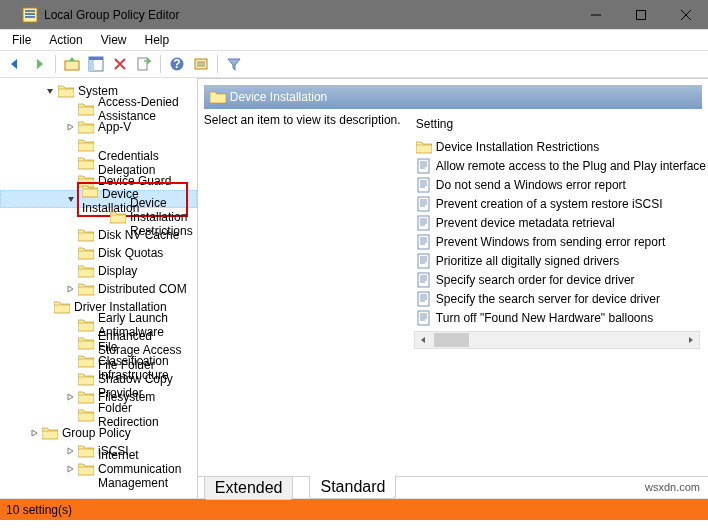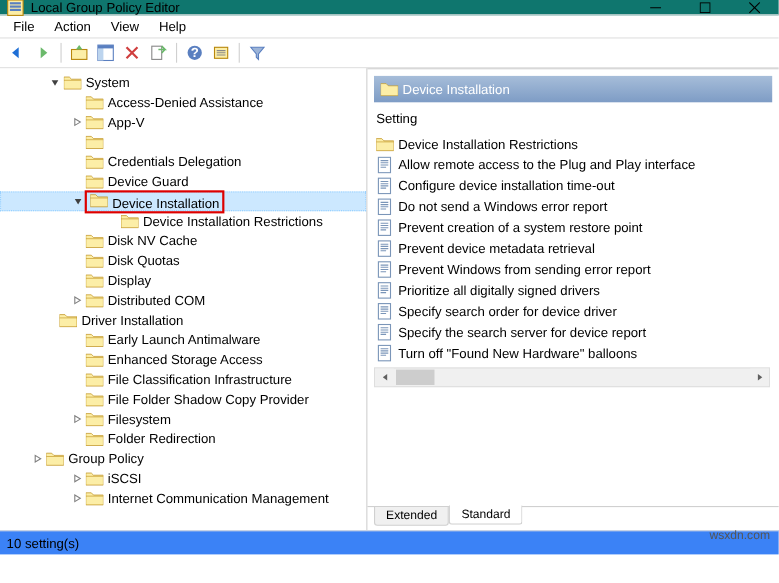--- a/index.html
+++ b/index.html
@@ -1,18 +1,18 @@
 <!DOCTYPE html>
 <html><head>
 <meta charset="utf-8">
 <style>
   * { box-sizing: border-box; margin: 0; padding: 0; font-family: "Segoe UI", Tahoma, sans-serif; font-size: 12px; }
   body { background: #fff; width: 708px; height: 530px; overflow: hidden; position: relative; }
   
-  .titlebar { height: 14px; display: flex; align-items: center; padding: 0 0 0 6px; background: #0f766e; border-bottom: 1px solid #e5e5e5; }
+  .titlebar { height: 30px; display: flex; align-items: center; padding: 0 0 0 22px; background: #737373; border-bottom: 1px solid #e5e5e5; }
   .titlebar .app-icon { width: 16px; height: 16px; margin-right: 6px; }
   .titlebar .title { flex: 1; }
   .win-controls { display: flex; height: 100%; }
   .win-btn { width: 45px; display: flex; align-items: center; justify-content: center; }
   
   .menubar { height: 20px; display: flex; align-items: center; padding: 2px 4px; gap: 2px; }
   .menu-item { padding: 2px 8px; }
   
   .toolbar { height: 28px; display: flex; align-items: center; padding: 2px 4px; gap: 2px; border-top: 1px solid #e0e0e0; border-bottom: 1px solid #e0e0e0; }
   .tool-btn { width: 22px; height: 22px; display: flex; align-items: center; justify-content: center; border: 1px solid transparent; }
@@ -35,29 +35,29 @@
   .details-body { flex: 1; display: flex; padding: 0 2px 0 6px; overflow: hidden; }
   .details-left { width: 210px; padding-right: 8px; }
   .details-right { flex: 1; overflow: hidden; }
   .setting-header { padding: 4px 0 6px 2px;}
   .setting-list {}
   .setting-row { display: flex; align-items: center; height: 19px; padding: 0 0 0 2px; white-space: nowrap; overflow: hidden; }
   .policy-icon { width: 16px; height: 16px; margin-right: 4px; flex-shrink: 0; }
   
   .tabs-bottom { height: 22px; display: flex; align-items: flex-start; padding-left: 6px; position: relative; }
   .tabs-bottom::before { content: ""; position: absolute; top: 0; left: 0; right: 0; height: 1px; background: #d0d0d0; }
-  .bottom-tab { padding: 2px 10px; border: 1px solid #d0d0d0; border-top: 1px solid #fff; background: #fff; font-size: 11px; margin-right: 0px; position: relative; top: -1px; border-radius: 0 0 3px 3px;}
+  .bottom-tab { padding: 2px 10px; border: 1px solid #d0d0d0; border-top: 1px solid #fff; background: #fff; font-size: 16px; margin-right: 16px; position: relative; top: -1px; border-radius: 0 0 3px 3px;}
   .bottom-tab.inactive { background: #f0f0f0; border-top-color: #d0d0d0; top: 0;}
   
   .hscroll { height: 18px; margin: 4px 6px 0 0; background: #f0f0f0; display: flex; align-items: center; border: 1px solid #dedede;}
   .hscroll .sbtn { width: 17px; height: 16px; background: #f0f0f0; display: flex; align-items: center; justify-content: center; }
   .hscroll .thumb { width: 35px; height: 14px; background: #cdcdcd; margin-left: 2px; }
   .hscroll .track { flex: 1; }
   
-  .statusbar { height: 22px; display: flex; align-items: center; padding: 2px 6px; border-top: 1px solid #e0e0e0; background: #3b82f6; }
+  .statusbar { height: 22px; display: flex; align-items: center; padding: 2px 6px; border-top: 1px solid #e0e0e0; background: #f97316; }
   .status-spacer { flex: 1; }
   .watermark { position: absolute; right: 8px; bottom: 37px; color: #555; font-size: 11px;}
 </style>
 </head>
 <body>
 
 <div class="titlebar">
   <svg class="app-icon" viewBox="0 0 16 16">
       <rect x="1" y="1" width="14" height="14" fill="#fceea7" stroke="#b8860b"></rect>
       <rect x="3" y="3" width="10" height="2" fill="#5a7fc0"></rect>
@@ -363,20 +363,23 @@
     </div>
 
   <div class="details-panel">
     <div class="details-header">
       <svg class="folder-icon" viewBox="0 0 16 14">
           <path d="M0 2 L0 13 L16 13 L16 4 L7 4 L5 2 Z" fill="#fceea7" stroke="#b8860b" stroke-width="0.5"></path>
         </svg>
       <span class="details-header-text">Device Installation</span>
     </div>
     <div class="details-body">
+      <div class="details-left">
+        <div>Select an item to view its description.</div>
+      </div>
       <div class="details-right">
         <div class="setting-header">Setting</div>
         <div class="setting-list" id="settings">
             <div class="setting-row">
               <svg class="folder-icon" viewBox="0 0 16 14">
                 <path d="M0 3 L0 13 L16 13 L16 4 L7 4 L5 2 L0 2 Z" fill="#fceea7" stroke="#b8860b" stroke-width="0.6"></path>
                 <path d="M0 5 L16 5" stroke="#b8860b" stroke-width="0.5"></path>
               </svg>
               <span>Device Installation Restrictions</span>
             </div>
@@ -391,41 +394,31 @@
               <span>Allow remote access to the Plug and Play interface</span>
             </div>
             <div class="setting-row">
               <svg class="policy-icon" viewBox="0 0 16 16">
                 <rect x="2" y="1" width="11" height="14" fill="#fff" stroke="#7a95b8"></rect>
                 <line x1="4" y1="4" x2="11" y2="4" stroke="#7a95b8"></line>
                 <line x1="4" y1="6" x2="11" y2="6" stroke="#7a95b8"></line>
                 <line x1="4" y1="8" x2="11" y2="8" stroke="#7a95b8"></line>
                 <line x1="4" y1="10" x2="9" y2="10" stroke="#7a95b8"></line>
               </svg>
-              <span>Configure device installation time-out</span>
-            </div>
-            <div class="setting-row">
-              <svg class="policy-icon" viewBox="0 0 16 16">
-                <rect x="2" y="1" width="11" height="14" fill="#fff" stroke="#7a95b8"></rect>
-                <line x1="4" y1="4" x2="11" y2="4" stroke="#7a95b8"></line>
-                <line x1="4" y1="6" x2="11" y2="6" stroke="#7a95b8"></line>
-                <line x1="4" y1="8" x2="11" y2="8" stroke="#7a95b8"></line>
-                <line x1="4" y1="10" x2="9" y2="10" stroke="#7a95b8"></line>
-              </svg>
               <span>Do not send a Windows error report</span>
             </div>
             <div class="setting-row">
               <svg class="policy-icon" viewBox="0 0 16 16">
                 <rect x="2" y="1" width="11" height="14" fill="#fff" stroke="#7a95b8"></rect>
                 <line x1="4" y1="4" x2="11" y2="4" stroke="#7a95b8"></line>
                 <line x1="4" y1="6" x2="11" y2="6" stroke="#7a95b8"></line>
                 <line x1="4" y1="8" x2="11" y2="8" stroke="#7a95b8"></line>
                 <line x1="4" y1="10" x2="9" y2="10" stroke="#7a95b8"></line>
               </svg>
-              <span>Prevent creation of a system restore point</span>
+              <span>Prevent creation of a system restore iSCSI</span>
             </div>
             <div class="setting-row">
               <svg class="policy-icon" viewBox="0 0 16 16">
                 <rect x="2" y="1" width="11" height="14" fill="#fff" stroke="#7a95b8"></rect>
                 <line x1="4" y1="4" x2="11" y2="4" stroke="#7a95b8"></line>
                 <line x1="4" y1="6" x2="11" y2="6" stroke="#7a95b8"></line>
                 <line x1="4" y1="8" x2="11" y2="8" stroke="#7a95b8"></line>
                 <line x1="4" y1="10" x2="9" y2="10" stroke="#7a95b8"></line>
               </svg>
               <span>Prevent device metadata retrieval</span>
@@ -461,21 +454,21 @@
               <span>Specify search order for device driver</span>
             </div>
             <div class="setting-row">
               <svg class="policy-icon" viewBox="0 0 16 16">
                 <rect x="2" y="1" width="11" height="14" fill="#fff" stroke="#7a95b8"></rect>
                 <line x1="4" y1="4" x2="11" y2="4" stroke="#7a95b8"></line>
                 <line x1="4" y1="6" x2="11" y2="6" stroke="#7a95b8"></line>
                 <line x1="4" y1="8" x2="11" y2="8" stroke="#7a95b8"></line>
                 <line x1="4" y1="10" x2="9" y2="10" stroke="#7a95b8"></line>
               </svg>
-              <span>Specify the search server for device report</span>
+              <span>Specify the search server for device driver</span>
             </div>
             <div class="setting-row">
               <svg class="policy-icon" viewBox="0 0 16 16">
                 <rect x="2" y="1" width="11" height="14" fill="#fff" stroke="#7a95b8"></rect>
                 <line x1="4" y1="4" x2="11" y2="4" stroke="#7a95b8"></line>
                 <line x1="4" y1="6" x2="11" y2="6" stroke="#7a95b8"></line>
                 <line x1="4" y1="8" x2="11" y2="8" stroke="#7a95b8"></line>
                 <line x1="4" y1="10" x2="9" y2="10" stroke="#7a95b8"></line>
               </svg>
               <span>Turn off "Found New Hardware" balloons</span>

